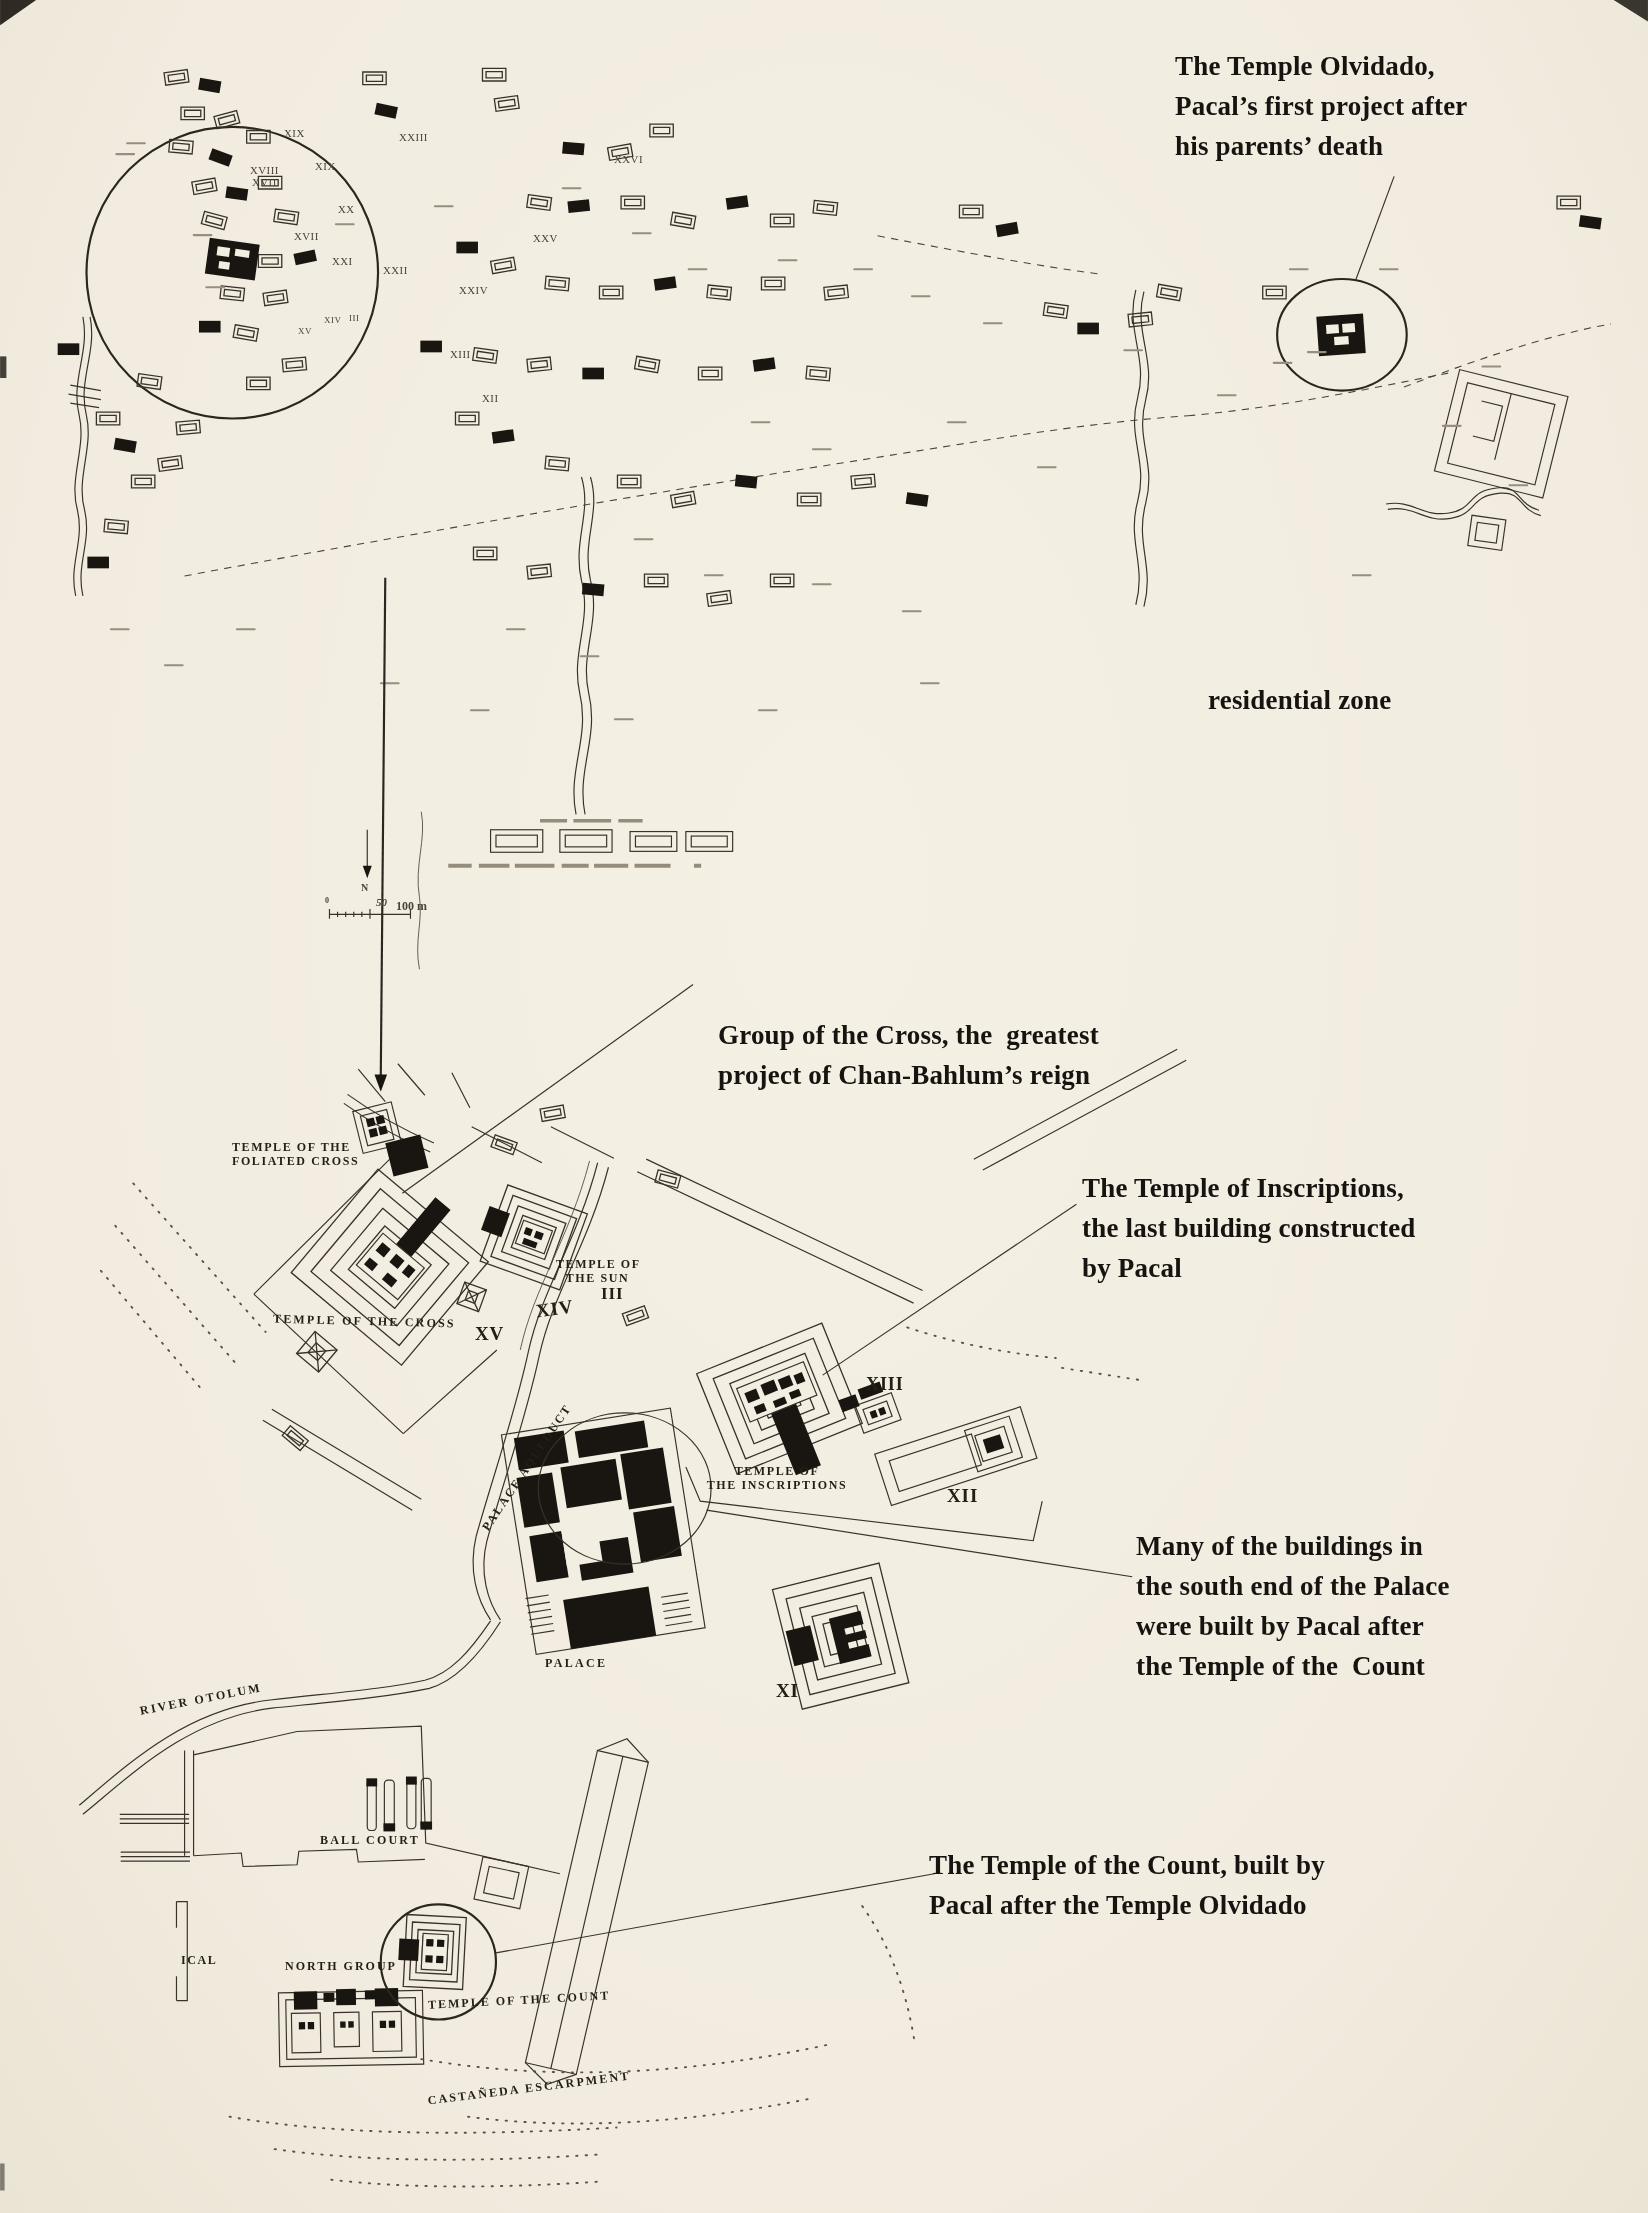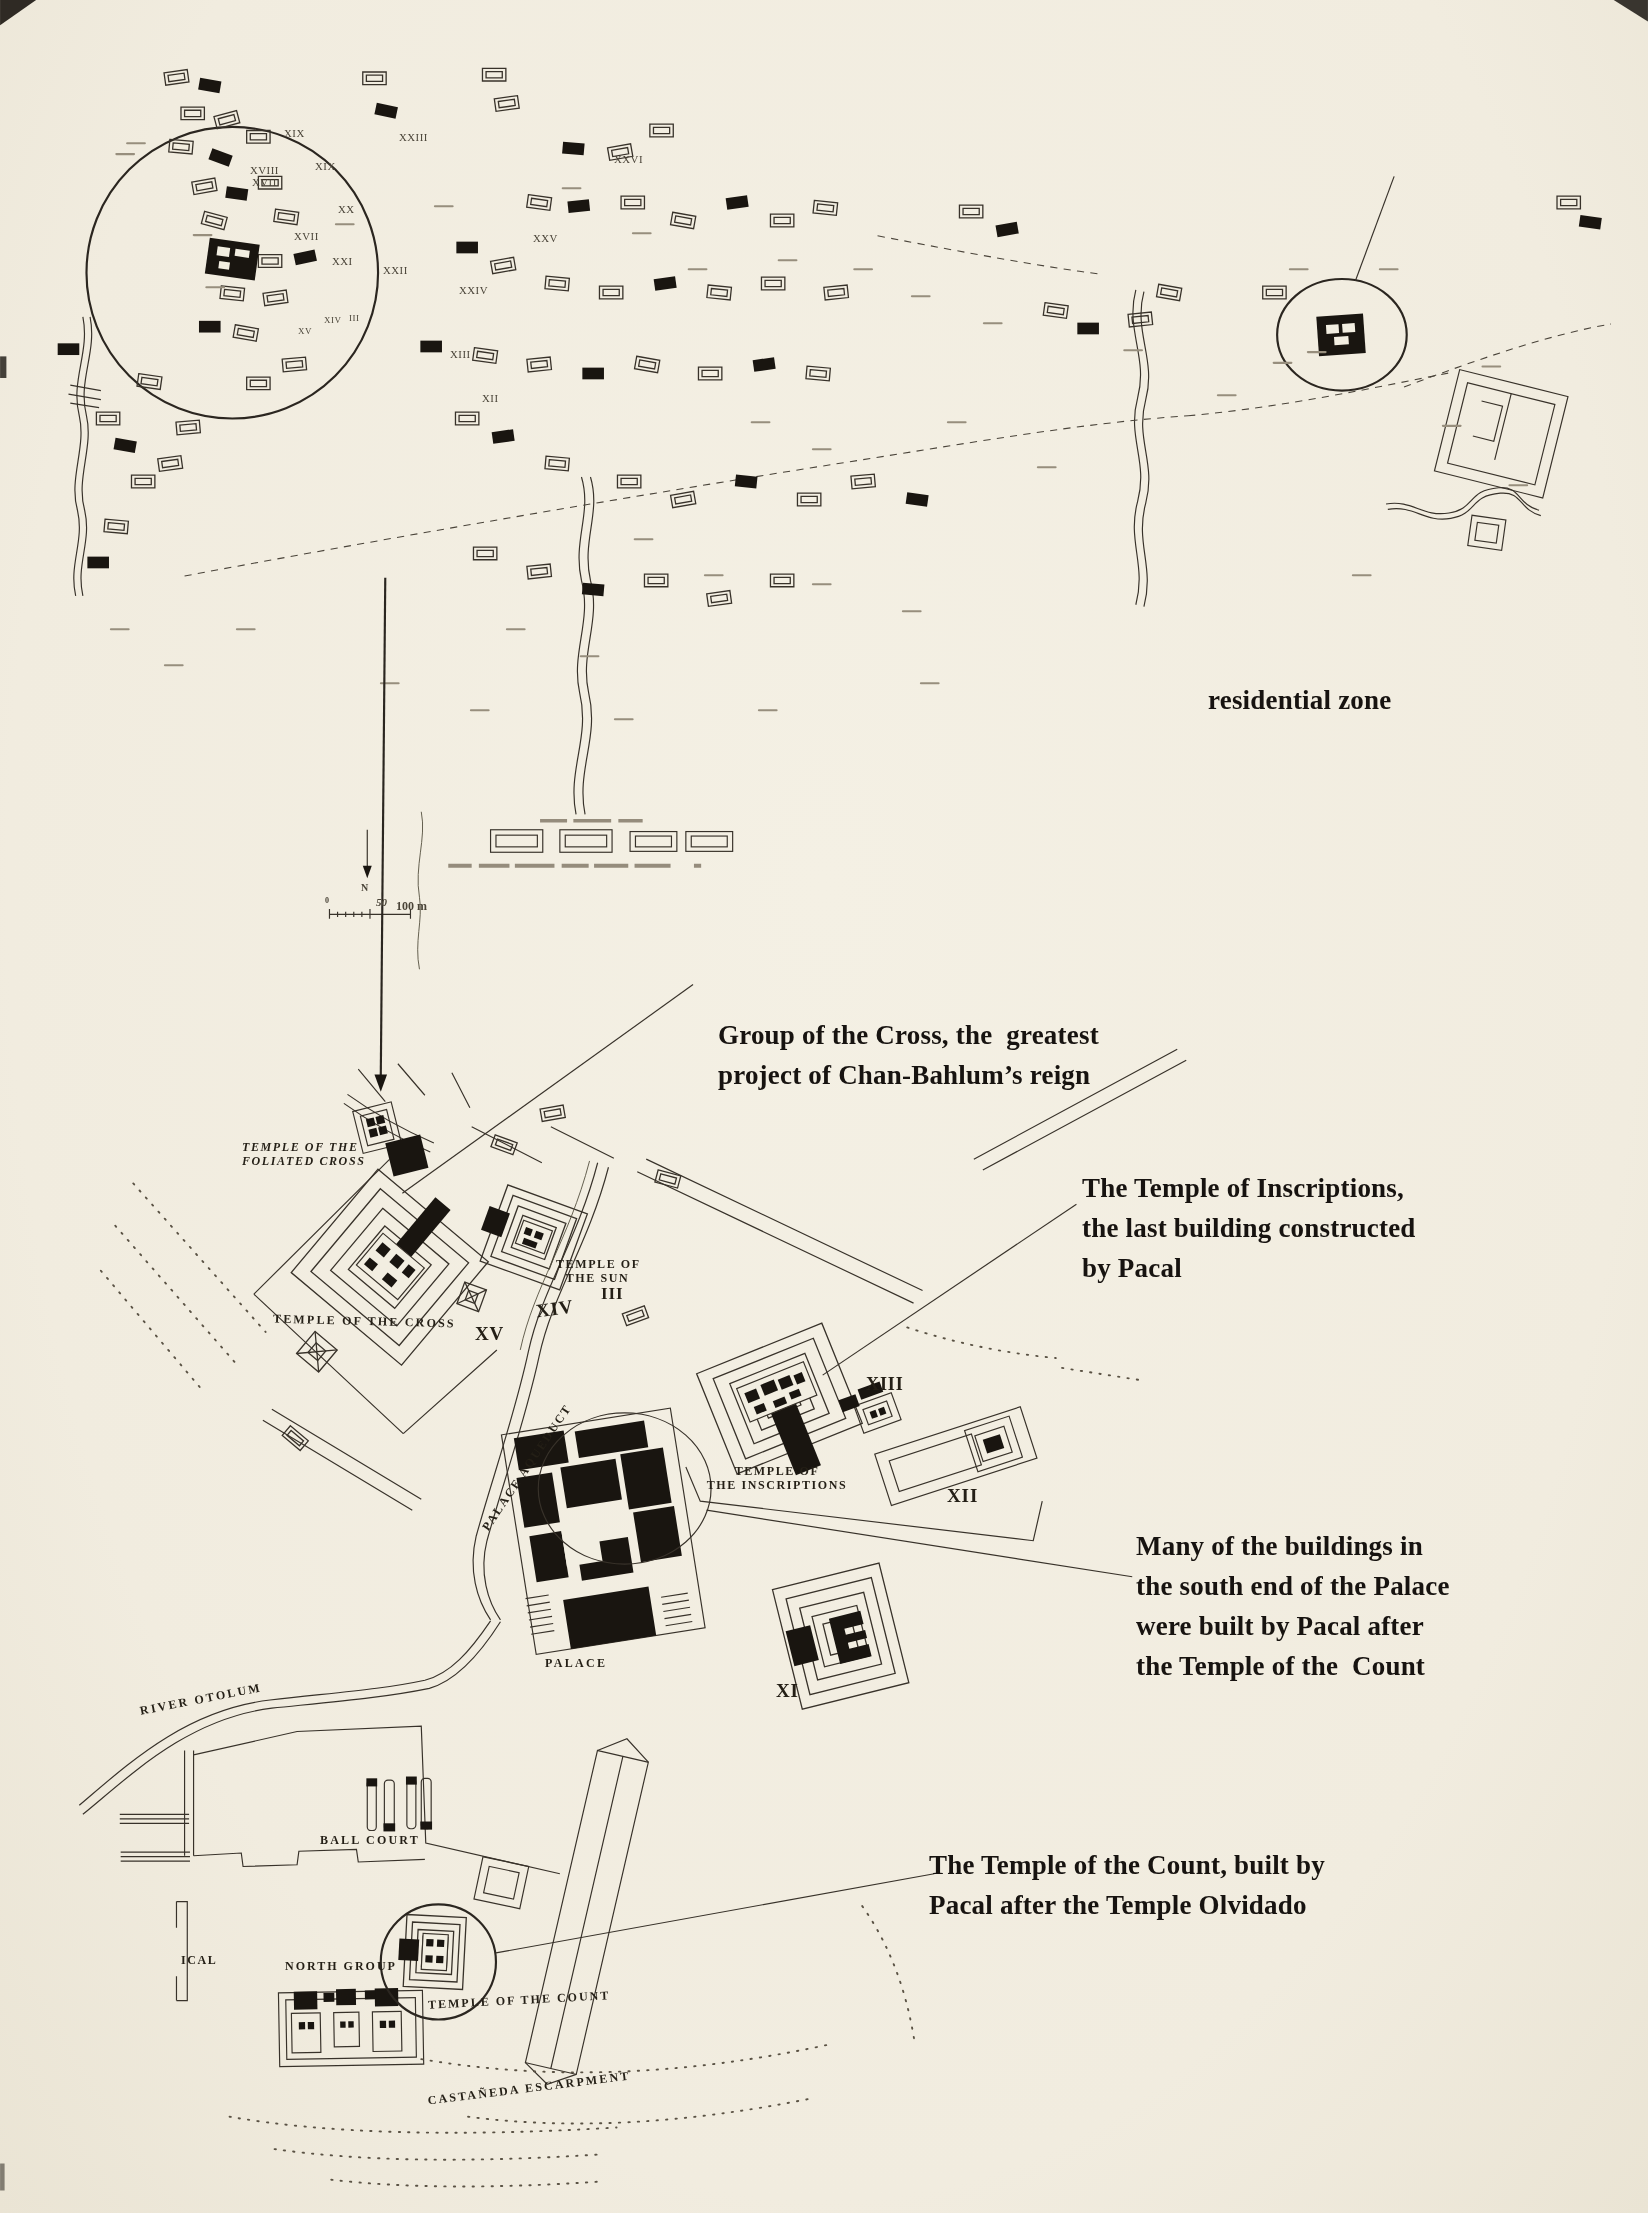--- a/index.html
+++ b/index.html
@@ -444,20 +444,25 @@
     <ellipse class="s" cx="694" cy="1654" rx="96" ry="84" stroke-width="1.8"></ellipse>
     <circle class="s2" cx="487" cy="2180" r="64"></circle>
     <path class="s" d="M1549,196 L1506,312" stroke-width="1.7"></path>
     <path class="s" d="M770,1094 L447,1326" stroke-width="1.7"></path>
     <path class="s" d="M1196,1338 L914,1528" stroke-width="1.7"></path>
     <path class="s" d="M1258,1752 L785,1678" stroke-width="1.7"></path>
     <path class="s" d="M1038,2082 L551,2170" stroke-width="1.7"></path>
   </g>
 </svg>
 
+<div class="ann" style="left:1175px;top:46px;">
+  <span class="ln">The Temple Olvidado,</span>
+  <span class="ln">Pacal’s first project after</span>
+  <span class="ln">his parents’ death</span>
+</div>
 
 <div class="ann" style="left:1208px;top:680px;">
   <span class="ln">residential zone</span>
 </div>
 
 <div class="ann" style="left:718px;top:1015px;">
   <span class="ln">Group of the Cross, the  greatest</span>
   <span class="ln">project of Chan-Bahlum’s reign</span>
 </div>
 
@@ -495,21 +500,21 @@
 <div class="tn" style="left:482px;top:392px;">XII</div>
 <div class="tn" style="left:324px;top:315px;font-size:9px;">XIV</div>
 <div class="tn" style="left:298px;top:326px;font-size:9px;">XV</div>
 <div class="tn" style="left:349px;top:313px;font-size:9px;">III</div>
 
 <div class="sc" style="left:361px;top:882px;">N</div>
 <div class="sc" style="left:325px;top:896px;font-size:8px;">0</div>
 <div class="sc" style="left:376px;top:896px;font-size:11px;font-style:italic;">50</div>
 <div class="sc" style="left:396px;top:899px;font-size:12px;">100 m</div>
 
-<div class="ml" style="left:242px;top:1140px;font-style:italic;">
+<div class="ml" style="left:232px;top:1140px;">
   <span style="display:block;">TEMPLE OF THE</span>
   <span style="display:block;">FOLIATED CROSS</span>
 </div>
 <div class="ml" style="left:273px;top:1314px;transform:rotate(1.5deg);letter-spacing:2.2px;">TEMPLE OF THE CROSS</div>
 <div class="ml" style="left:556px;top:1257px;text-align:center;width:83px;">
   <span style="display:block;">TEMPLE OF</span>
   <span style="display:block;">THE SUN</span>
 </div>
 <div class="mn" style="left:601px;top:1284px;font-size:17px;">III</div>
 <div class="mn" style="left:536px;top:1298px;transform:rotate(-8deg);">XIV</div>

